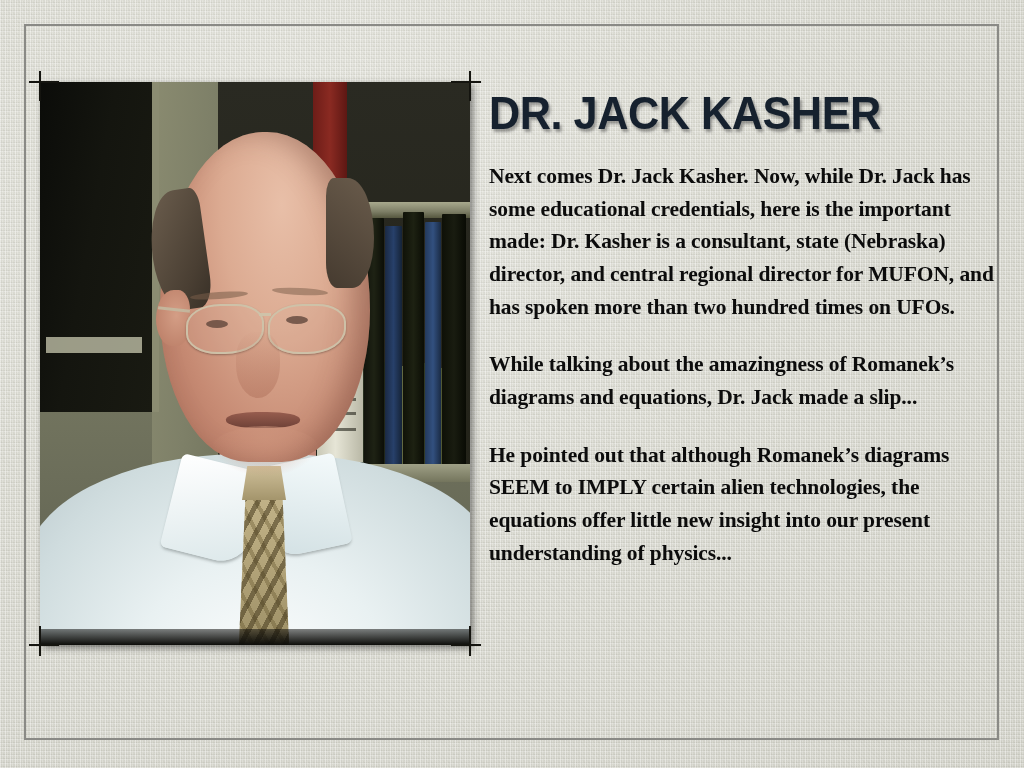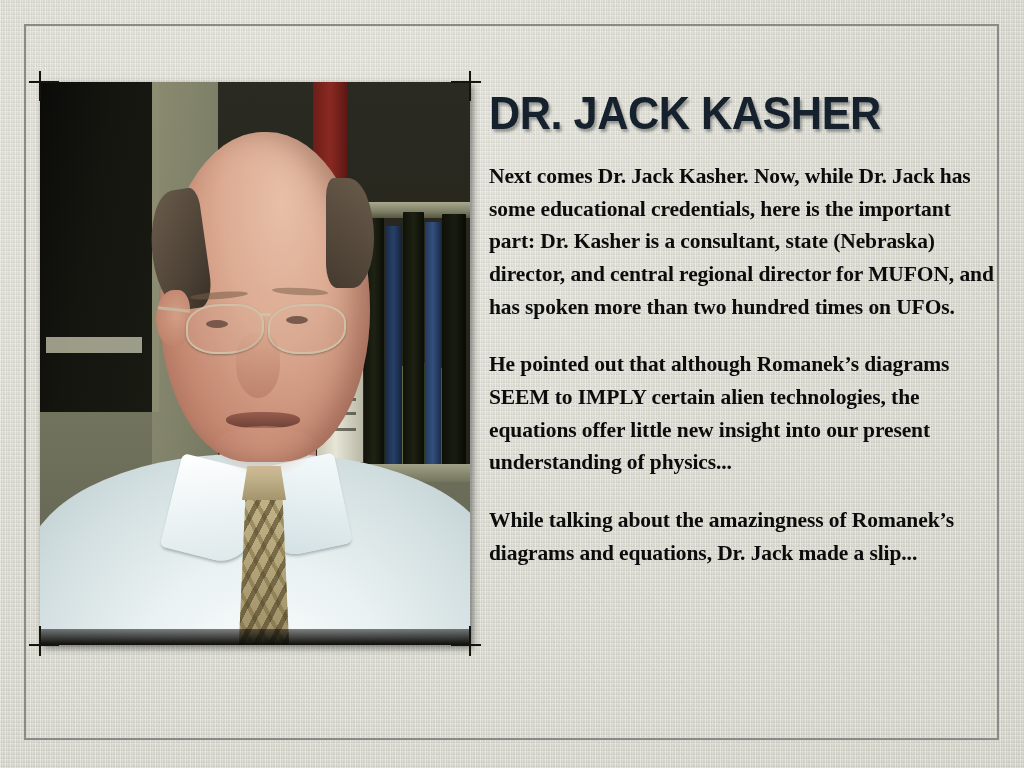--- a/index.html
+++ b/index.html
@@ -376,18 +376,18 @@
     </div>
     <div class="crop-mark" id="mark-br">
       <span class="h"></span>
         <span class="v"></span>
     </div>
   </div>
 
   <div id="content">
     <h1 id="title">DR. JACK KASHER</h1>
 
-    <p class="para">Next comes Dr. Jack Kasher. Now, while Dr. Jack has some educational credentials, here is the important part: Dr. Kasher is a consultant, state (Nebraska) director, and central regional director for MUFON, and has spoken more than two hundred times on UFOs.</p>
+    <p class="para">Next comes Dr. Jack Kasher. Now, while Dr. Jack has some educational credentials, here is the important made: Dr. Kasher is a consultant, state (Nebraska) director, and central regional director for MUFON, and has spoken more than two hundred times on UFOs.</p>
+    <p class="para">While talking about the amazingness of Romanek’s diagrams and equations, Dr. Jack made a slip...</p>
     <p class="para">He pointed out that although Romanek’s diagrams SEEM to IMPLY certain alien technologies, the equations offer little new insight into our present understanding of physics...</p>
-    <p class="para">While talking about the amazingness of Romanek’s diagrams and equations, Dr. Jack made a slip...</p>
   </div>
 
 </div>
 
 </body></html>

